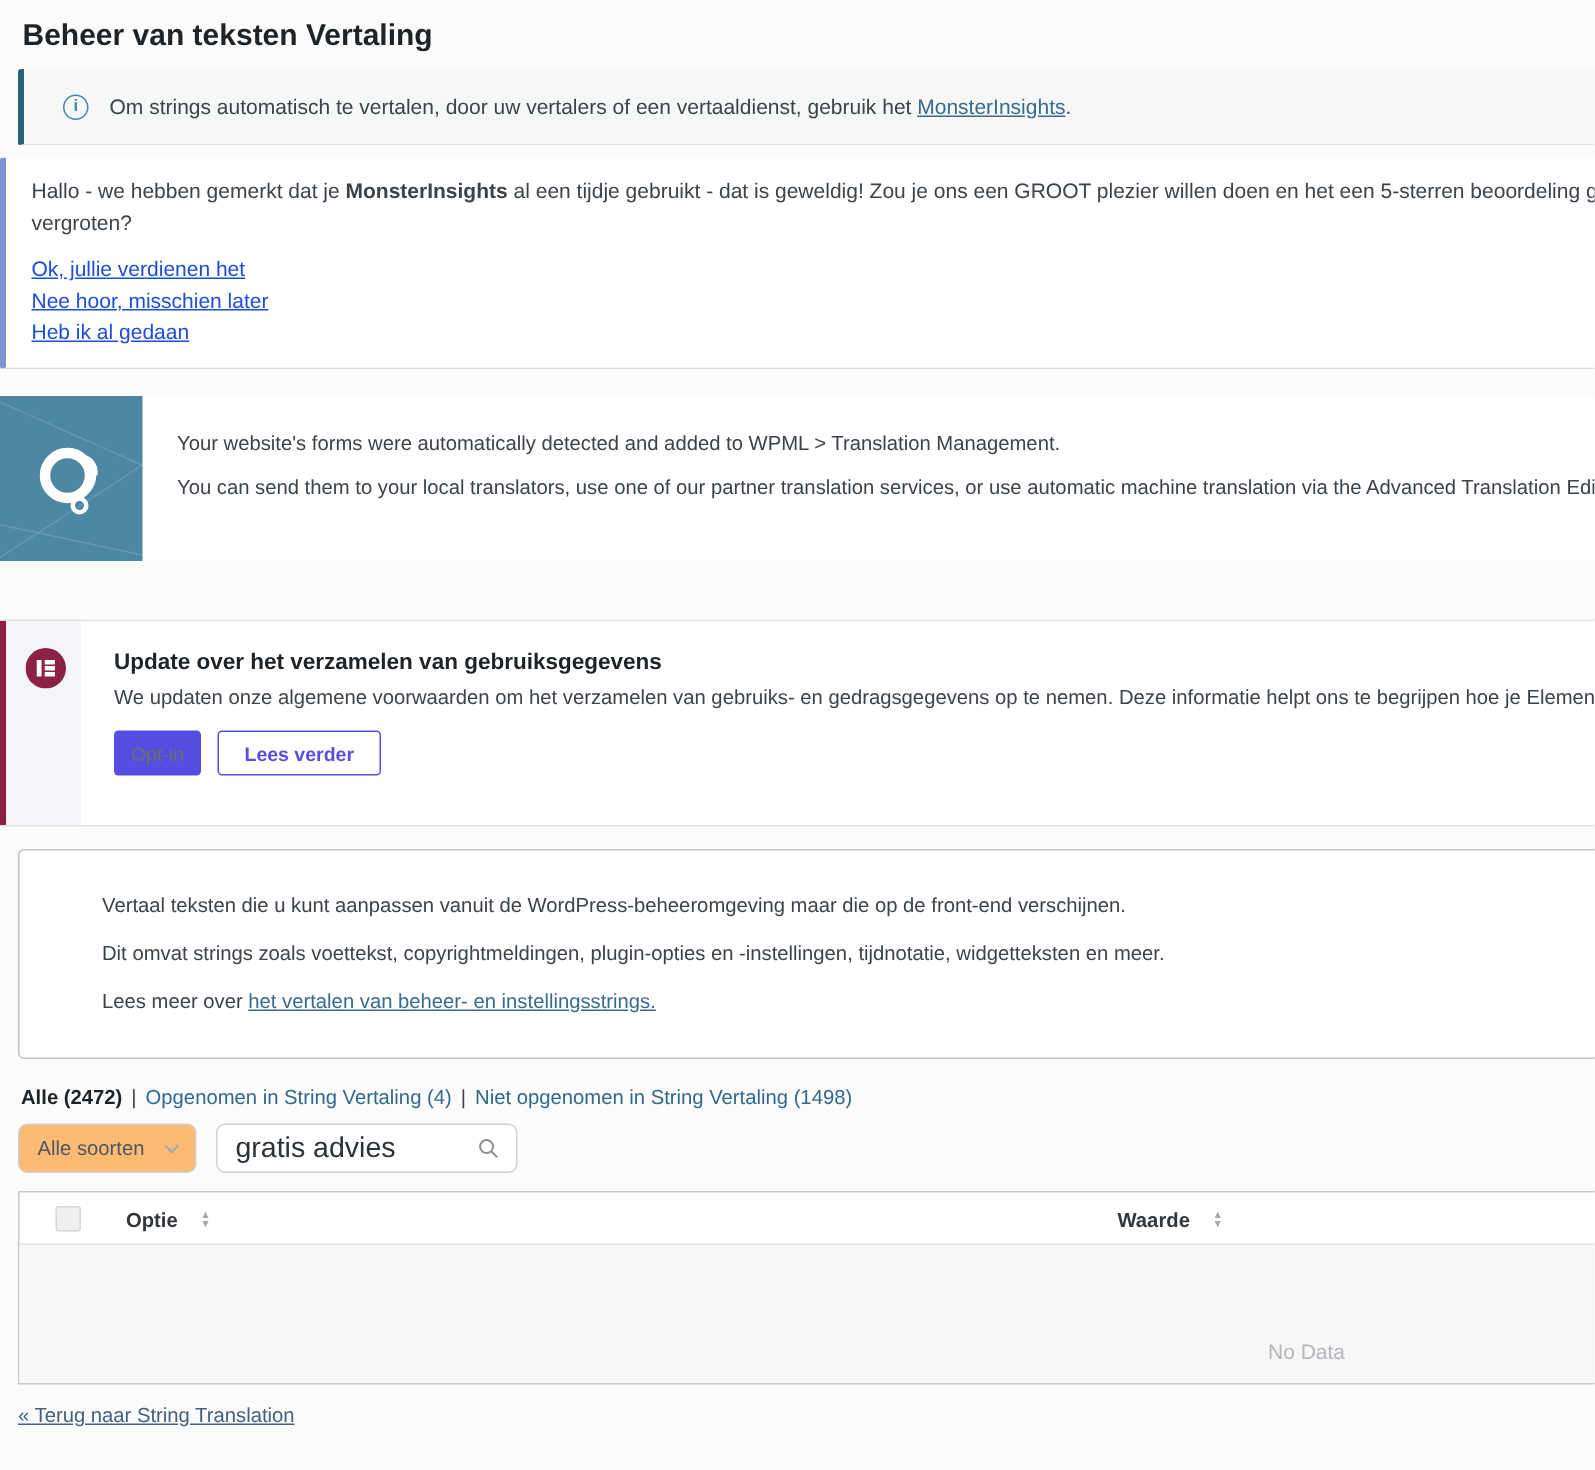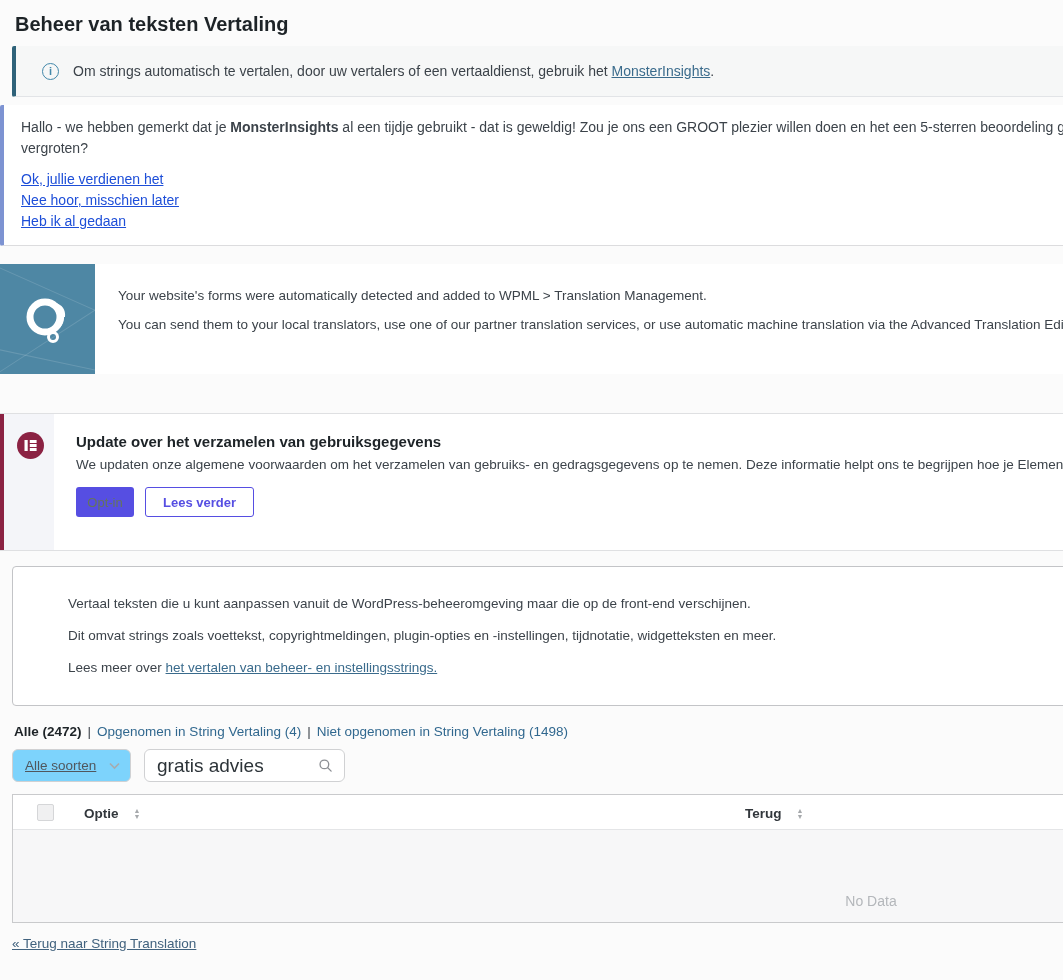--- a/index.html
+++ b/index.html
@@ -64,23 +64,23 @@
   .desc-box p { line-height:32px; white-space:nowrap; }
 
   
   .filters { margin:18px 0 0 14px; font-size:13.5px; color:#3c434a; }
   .filters .current { font-weight:700; color:#1d2327; }
   .filters .flink { color:#31688f; text-decoration:none; }
   .filters .sep { margin:0 6px; color:#3c434a; }
 
   
   .controls { margin:10px 0 0 12px; display:flex; align-items:center; }
-  .type-select { width:119px; height:33px; background:#7dd3fc; border:1px solid #d0d1d3;
+  .type-select { width:119px; height:33px; background:#fdba74; border:1px solid #d0d1d3;
     border-radius:6px; display:flex; align-items:center; padding:0 10px 0 12px;
-    font-size:13.5px; color:#50575e; cursor:pointer;text-decoration:underline; }
+    font-size:13.5px; color:#50575e; cursor:pointer; }
   .type-select .lbl { flex:1; }
   .search-wrap { margin-left:13px; position:relative; }
   .search-input { width:201px; height:33px; border:1px solid #d0d1d3; border-radius:6px;
     padding:0 34px 0 12px; font-size:19px; color:#2c3338; font-family:inherit; background:#fff; }
   .search-icon { position:absolute; right:12px; top:9px; }
 
   
   .table { margin:12px 0 0 12px; width:1718px; border:1px solid #c9cacc; background:#fff; }
   .thead { position:relative; height:35px; border-bottom:1px solid #e4e5e7; }
   .th-check { position:absolute; left:24px; top:9px; width:17px; height:17px;
@@ -198,21 +198,21 @@
   <div class="thead">
     <span class="th-check"></span>
     <div class="th-col th-optie">
       <span>Optie</span>
       <span class="sorter">
           <span>▲</span>
           <span>▼</span>
         </span>
     </div>
     <div class="th-col th-waarde">
-      <span>Terug</span>
+      <span>Waarde</span>
       <span class="sorter">
           <span>▲</span>
           <span>▼</span>
         </span>
     </div>
   </div>
   <div class="tbody">
     <div class="no-data">No Data</div>
   </div>
 </div>

